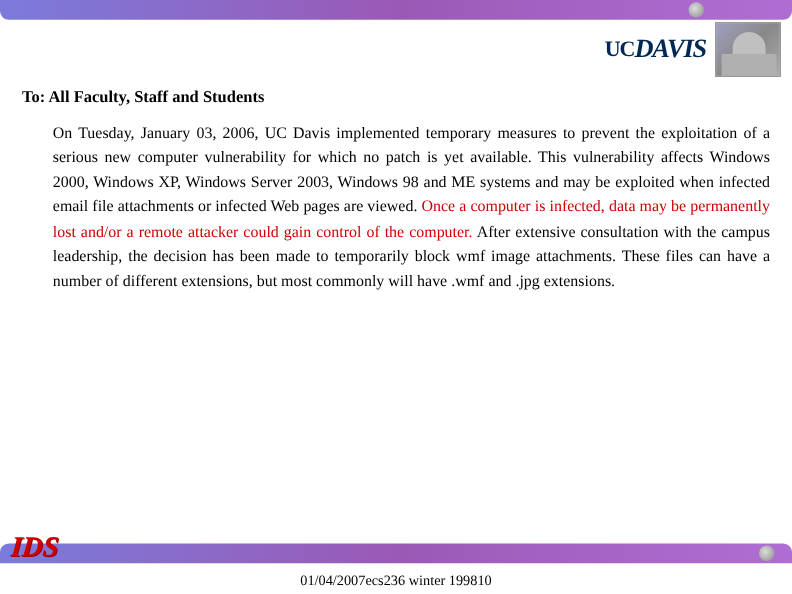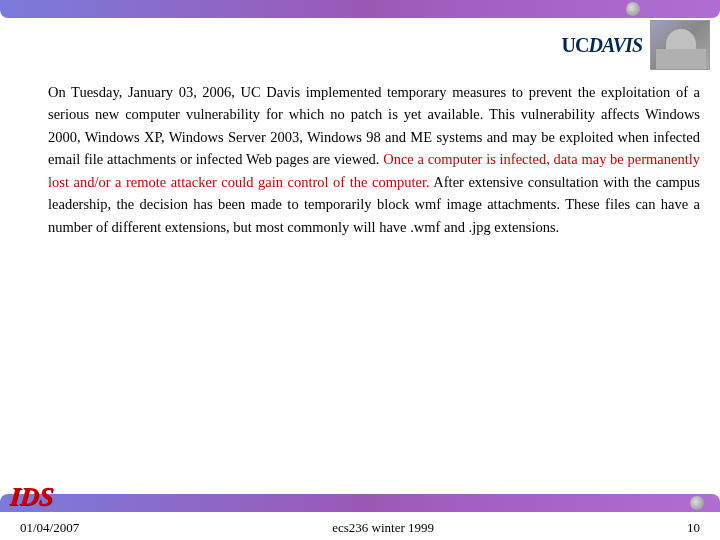--- a/index.html
+++ b/index.html
@@ -40,21 +40,21 @@
     }
 
     .uc-text {
       color: #002855;
       font-size: 20px;
       font-weight: bold;
     }
 
     .davis-text {
       color: #002855;
-      font-size: 20px;
+      font-size: 24px;
       font-weight: bold;
       font-style: italic;
     }
 
     .logo-image-placeholder {
       width: 60px;
       height: 50px;
       background: linear-gradient(135deg, #a0a0c0 0%, #888 50%, #aaa 100%);
       margin-left: 8px;
       border: 1px solid #999;
@@ -129,21 +129,21 @@
       border-radius: 50%;
       background: radial-gradient(circle at 40% 40%, #ddd, #888);
     }
 
     .footer {
       position: absolute;
       bottom: 4px;
       left: 0;
       right: 0;
       display: flex;
-      justify-content: space-between;
+      justify-content: center;
       align-items: center;
       padding: 0 20px;
       font-size: 13px;
       color: black;
     }
 
     .ids-logo {
       position: absolute;
       bottom: 28px;
       left: 10px;
@@ -186,31 +186,32 @@
   <div class="logo-container">
     <div class="uc-davis-logo">
       <span class="uc-text">UC</span>
         <span class="davis-text">DAVIS</span>
     </div>
     <div class="logo-image-placeholder"></div>
   </div>
 </div>
 
 <div class="main-content">
+  <div class="recipient-line">To: All Faculty, Staff and Students</div>
 
   <div class="body-text">
     <span>On Tuesday, January 03, 2006, UC Davis implemented temporary measures to prevent the exploitation of a serious new computer vulnerability for which no patch is yet available. This vulnerability affects Windows 2000, Windows XP, Windows Server 2003, Windows 98 and ME systems and may be exploited when infected email file attachments or infected Web pages are viewed.</span><span class="highlight-red"> Once a computer is infected, data may be permanently lost and/or a remote attacker could gain control of the computer.</span><span> After extensive consultation with the campus leadership, the decision has been made to temporarily block wmf image attachments. These files can have a number of different extensions, but most commonly will have .wmf and .jpg extensions.</span>
   </div>
 </div>
 
 <div class="ids-logo">
   <span>IDS</span>
 </div>
 
 <div class="bottom-bar">
   <div class="bottom-bar-circle"></div>
 </div>
 
 <div class="footer">
   <span>01/04/2007</span>
-  <span>ecs236 winter 1999</span>
+  <span>ecs236 winter 1998</span>
   <span>10</span>
 </div>
 
 </body></html>

